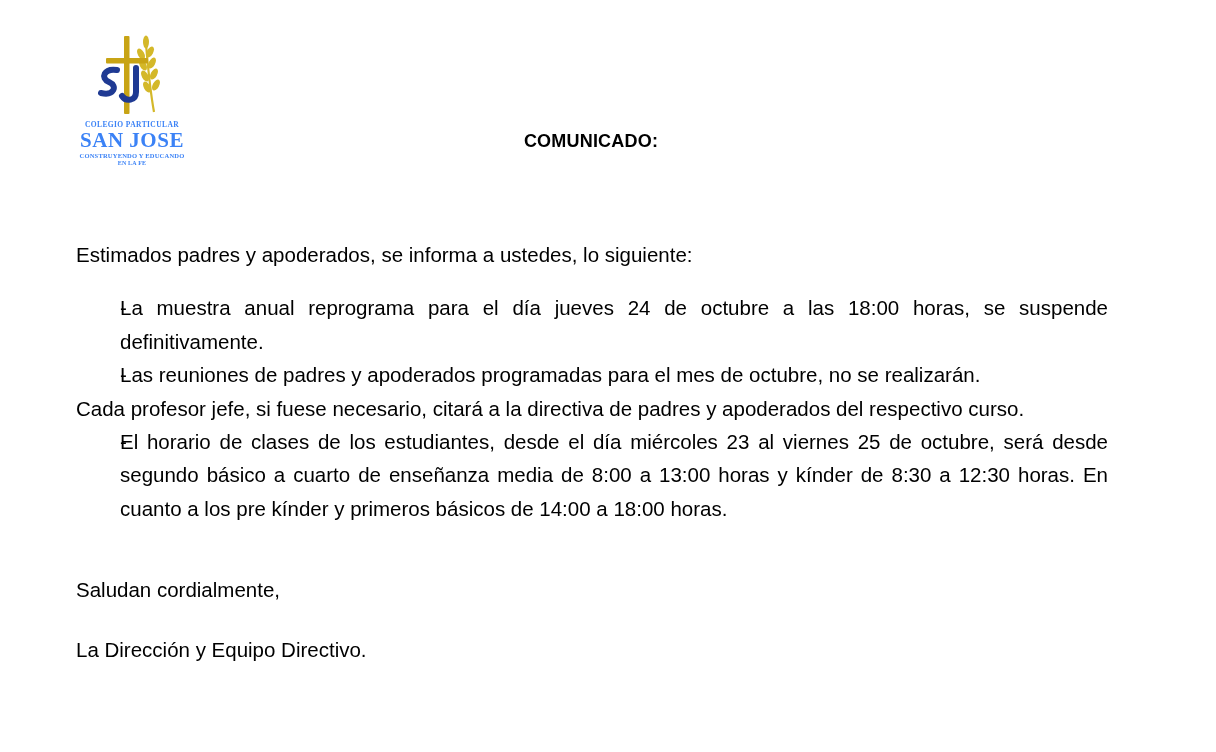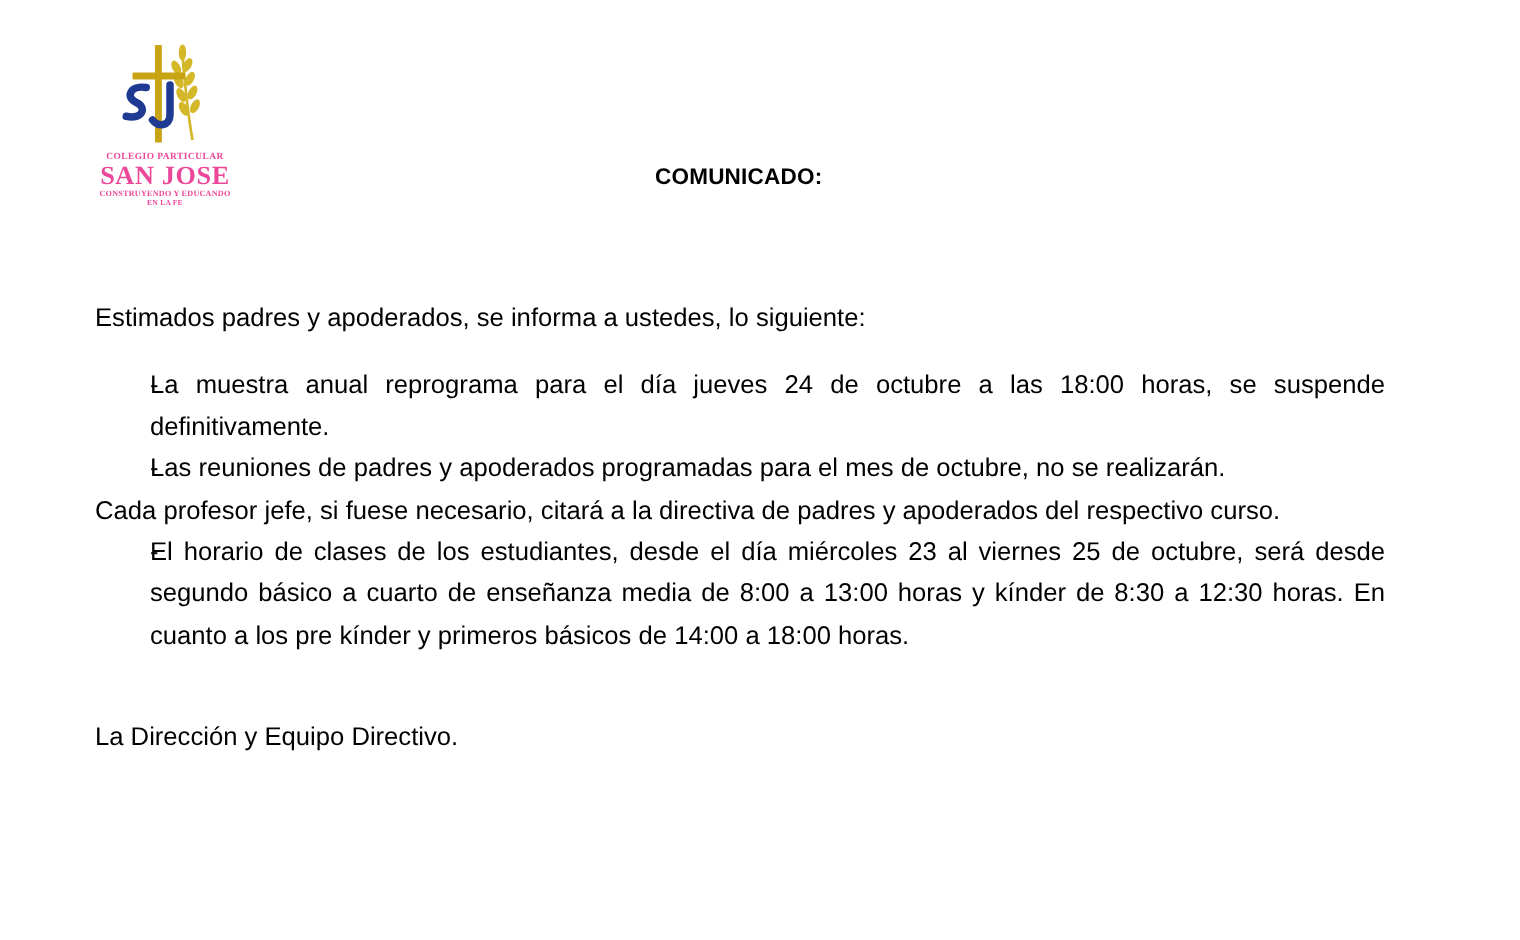--- a/index.html
+++ b/index.html
@@ -28,21 +28,21 @@
     position: relative;
     width: 112px;
     height: 90px;
   }
   .logo-emblem svg {
     display: block;
   }
   .logo-text {
     text-align: center;
     font-family: "Liberation Serif", serif;
-    color: #ec4899;
+    color: #3b82f6;
     line-height: 1;
   }
   .logo-line1 {
     font-size: 7.5px;
     letter-spacing: 0.4px;
     font-weight: bold;
     margin-top: 1px;
   }
   .logo-line2 {
     font-size: 21px;
@@ -183,16 +183,17 @@
     </li>
 
     <li class="bullet-item">
       <span class="bullet-dash">-</span>
       <span class="bullet-text">El horario de clases de los estudiantes, desde el día miércoles 23 al viernes 25 de octubre, será desde segundo básico a cuarto de enseñanza media de 8:00 a 13:00 horas y kínder de 8:30 a 12:30 horas. En cuanto a los pre kínder y primeros básicos de 14:00 a 18:00 horas.</span>
     </li>
 
   </ul>
 
   <div class="closing">
+    <p>Saludan cordialmente,</p>
     <p>La Dirección y Equipo Directivo.</p>
   </div>
 
 </div>
 
 </body></html>

